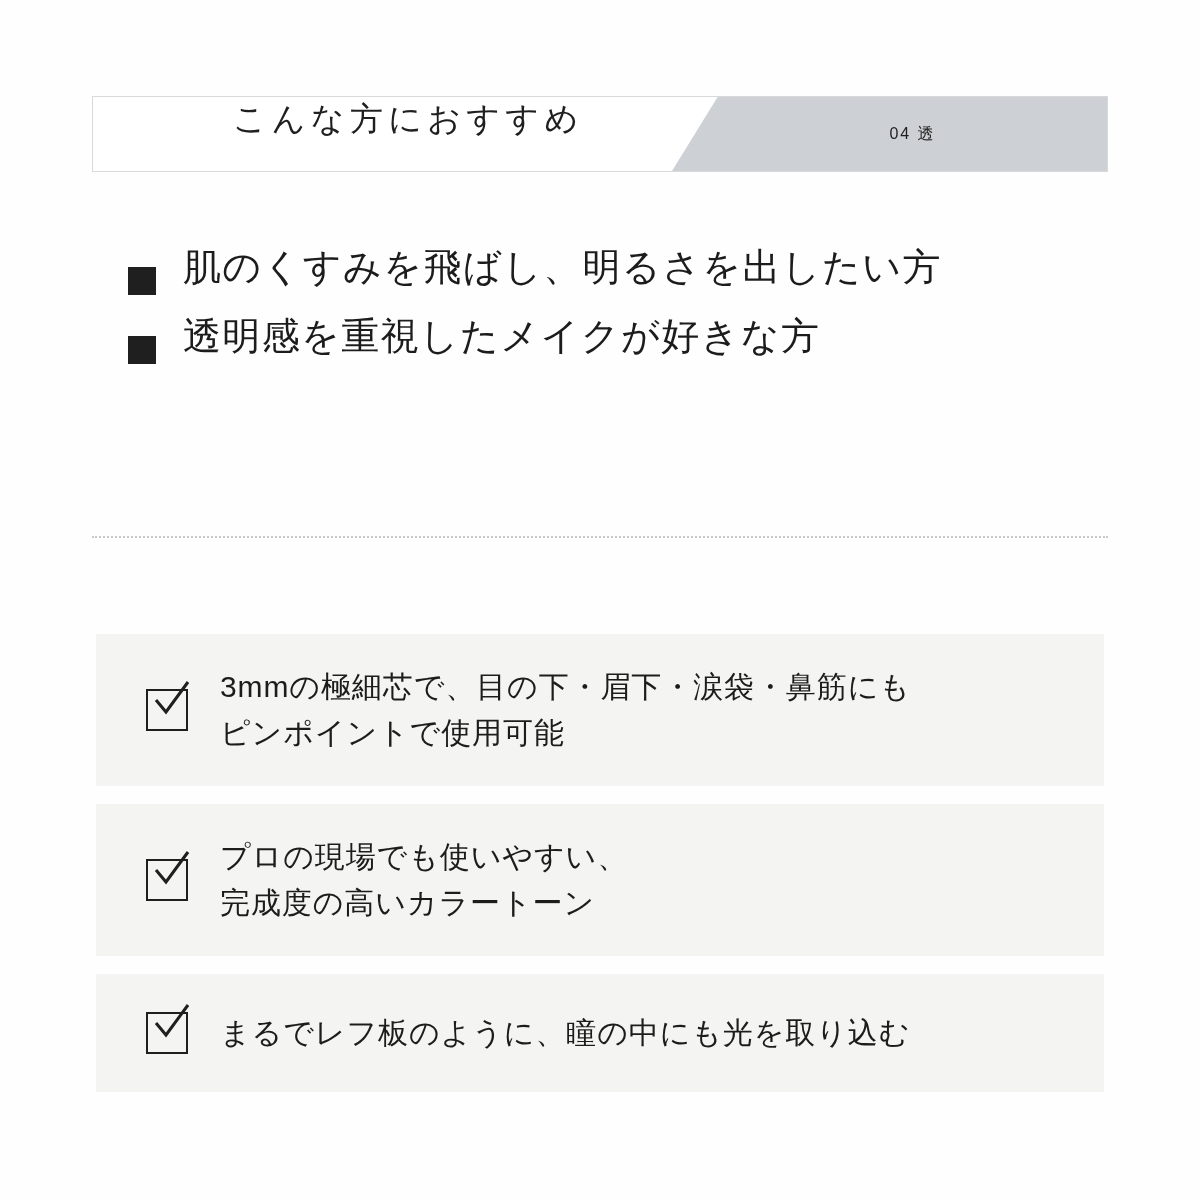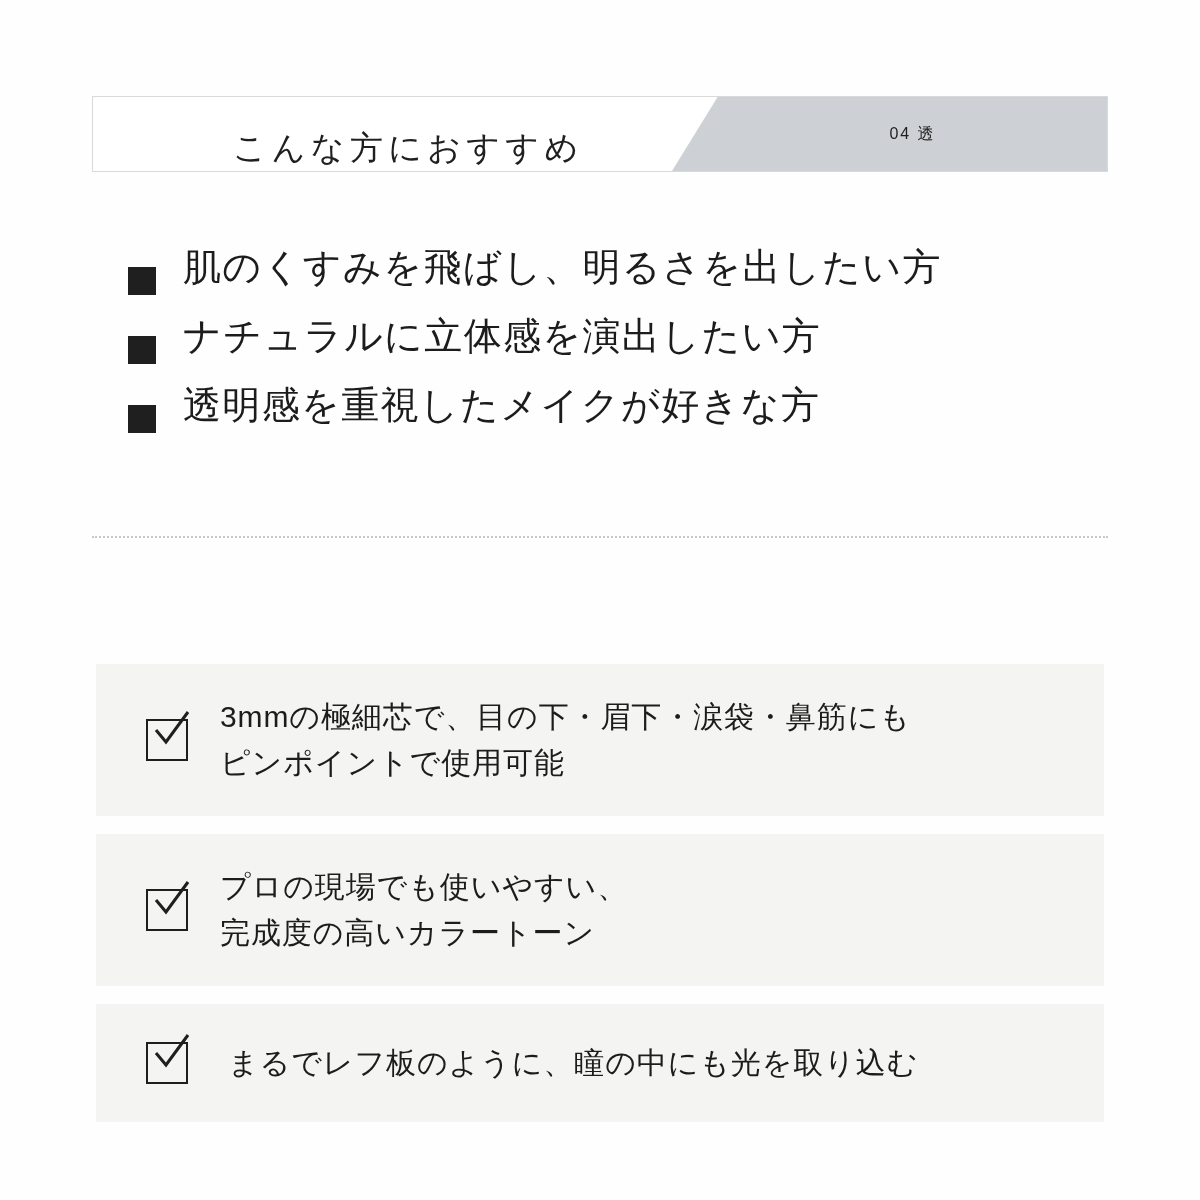--- a/index.html
+++ b/index.html
@@ -33,21 +33,21 @@
     border: 1px solid #d9d9d9;
     background: #ffffff;
     box-sizing: border-box;
     display: flex;
     align-items: stretch;
     overflow: hidden;
   }
   .header-title-zone {
     flex: 0 0 625px;
     display: flex;
-    align-items: flex-end;
+    align-items: flex-start;
     justify-content: center;
     position: relative;
     z-index: 2;
   }
   .header-title {
     font-size: 33px;
     letter-spacing: 0.16em;
     color: #1f1f1f;
     font-weight: 400;
     white-space: nowrap;
@@ -115,33 +115,33 @@
     top: 536px;
     width: 1016px;
     height: 0;
     border-top: 2px dotted #c9c9c9;
   }
 
   
   .features {
     position: absolute;
     left: 96px;
-    top: 664px;
+    top: 634px;
     width: 1008px;
   }
   .feature-card {
     background: #f4f4f2;
     box-sizing: border-box;
     display: flex;
     align-items: center;
     padding: 0 38px 0 50px;
     margin-bottom: 18px;
   }
   .feature-card.tall { height: 152px; }
-  .feature-card.short { height: 118px; gap: 8px; }
+  .feature-card.short { height: 118px; }
 
   .check-box {
     flex: 0 0 auto;
     width: 38px;
     height: 38px;
     border: 2px solid #1f1f1f;
     position: relative;
     margin-right: 32px;
   }
   .check-box svg {
@@ -170,24 +170,20 @@
     </div>
     <div class="header-shade">
       <span class="header-code">04 透</span>
     </div>
   </div>
 
   <div class="reco-list">
     <div class="reco-item">
       <span class="reco-marker"></span>
       <span class="reco-text">肌のくすみを飛ばし、明るさを出したい方</span>
-    </div>
-    <div class="reco-item">
-      <span class="reco-marker"></span>
-      <span class="reco-text">ナチュラルに立体感を演出したい方</span>
     </div>
     <div class="reco-item">
       <span class="reco-marker"></span>
       <span class="reco-text">透明感を重視したメイクが好きな方</span>
     </div>
   </div>
 
   <div class="divider"></div>
 
   <div class="features">

